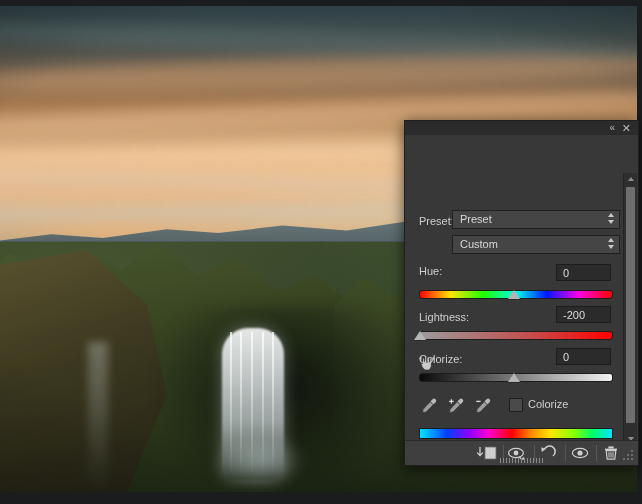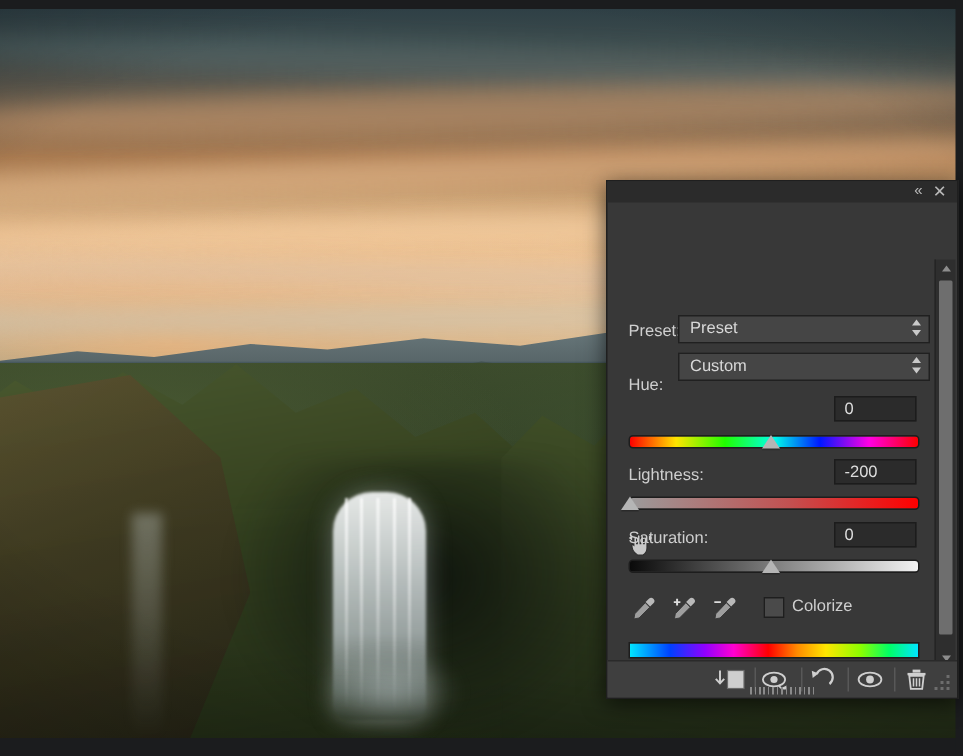--- a/index.html
+++ b/index.html
@@ -241,31 +241,31 @@
         <path d="M16.8 4.6 L14.6 2.8 L14.6 6.4 Z" fill="#cfcfcf"></path>
       </svg>
       <div class="combo" style="left:47px;top:100px;width:159px">
         <span>Custom</span>
         <span class="arrows">
             <b></b>
             <b></b>
           </span>
       </div>
 
-      <div class="lbl" style="left:14px;top:116px">Hue:</div>
+      <div class="lbl" style="left:14px;top:130px">Hue:</div>
       <div class="numbox" style="left:151px;top:129px">0</div>
       <div class="track tr-hue" style="top:155px"></div>
       <div class="thumbv" style="left:103px;top:155px"></div>
 
       <div class="lbl" style="left:14px;top:176px">Lightness:</div>
       <div class="numbox" style="left:151px;top:171px">-200</div>
       <div class="track tr-sat" style="top:196px"></div>
       <div class="thumbv" style="left:9px;top:196px"></div>
 
-      <div class="lbl" style="left:14px;top:218px">Saturation:</div>
+      <div class="lbl" style="left:14px;top:218px">Colorize:</div>
       <div class="numbox" style="left:151px;top:213px">0</div>
       <div class="track tr-lit" style="top:238px"></div>
       <div class="thumbv" style="left:103px;top:238px"></div>
 
       <svg class="eyed" style="left:14px;top:261px" viewBox="0 0 20 18">
         <path d="M13.6 3.2 a2.1 2.1 0 0 1 3 3 l-2.2 2.2 l-3-3 z" fill="#b9b9b9"></path>
         <path d="M11.2 5.8 l3 3 l-7.2 7.2 l-3.4 .6 l.6-3.4 z" fill="#9e9e9e" stroke="#343434" stroke-width=".6"></path>
       </svg>
       <svg class="eyed" style="left:41px;top:261px" viewBox="0 0 20 18">
         <path d="M13.6 3.2 a2.1 2.1 0 0 1 3 3 l-2.2 2.2 l-3-3 z" fill="#b9b9b9"></path>

